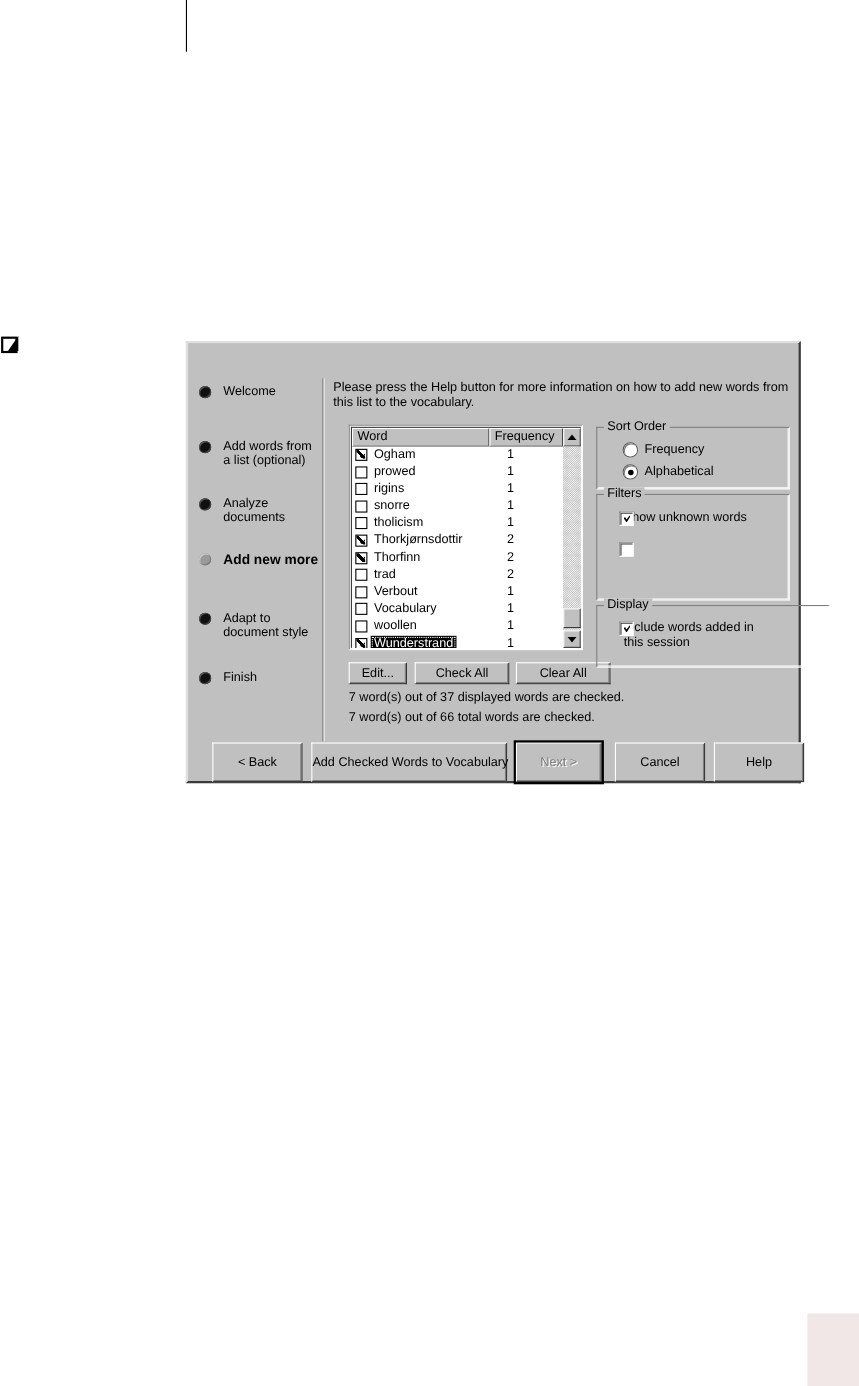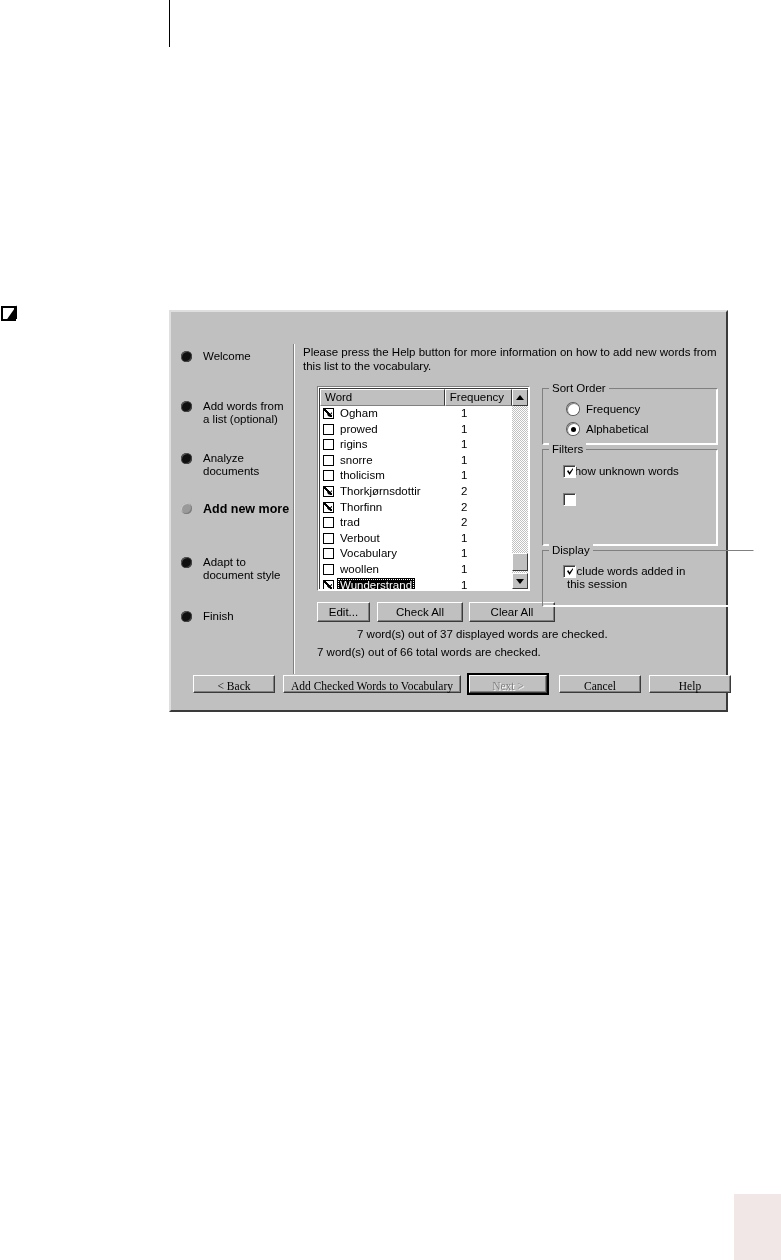--- a/index.html
+++ b/index.html
@@ -214,21 +214,21 @@
     font-family:"Liberation Sans", sans-serif;
     font-size:11.5px; text-align:center;
     position:absolute; white-space:nowrap;
     padding:0;
   }
 
   #btn-edit{ left:146px; top:290px; width:53px; height:20px; line-height:18px;}
   #btn-checkall{ left:206px; top:290px; width:86px; height:20px; line-height:18px;}
   #btn-clearall{ left:298px; top:290px; width:86px; height:20px; line-height:18px;}
 
-  #status1{ position:absolute; left:146px; top:316px; font-size:11.5px; color:#000; white-space:nowrap;margin-left:40px;}
+  #status1{ position:absolute; left:146px; top:316px; font-size:11.5px; color:#000; white-space:nowrap;}
   #status2{ position:absolute; left:146px; top:334px; font-size:11.5px; color:#000; white-space:nowrap;}
 
   
   .group{
     position:absolute;
     border:1px solid #808080;
     border-right-color:#ffffff; border-bottom-color:#ffffff;
     box-sizing:border-box;
   }
   .group > .inner{
@@ -281,21 +281,21 @@
   .chk .cl{ display:block; margin-left:4px; }
 
   #r-frequency{ left:24px; top:14px; }
   #r-alphabetical{ left:24px; top:34px; }
   #c-unknown{ left:20px; top:15px; }
   #c-known{ left:20px; top:43px; width:140px;}
   #c-include{ left:20px; top:14px; width:142px;}
 
   
   .bbtn{
-    position:absolute; top:363px; height:18px; line-height:20px;font-family:Liberation Serif, serif;
+    position:absolute; top:363px; height:36px; line-height:20px;
   }
   #btn-back{ left:22px; width:82px; }
   #btn-add{ left:112px; width:178px; }
   #btn-next{
     left:298px; width:78px;
     color:#808080; text-shadow:1px 1px 0 #ffffff;
     outline:2px solid #000; outline-offset:0px;
   }
   #btn-cancel{ left:388px; width:82px; }
   #btn-help{ left:478px; width:82px; }

